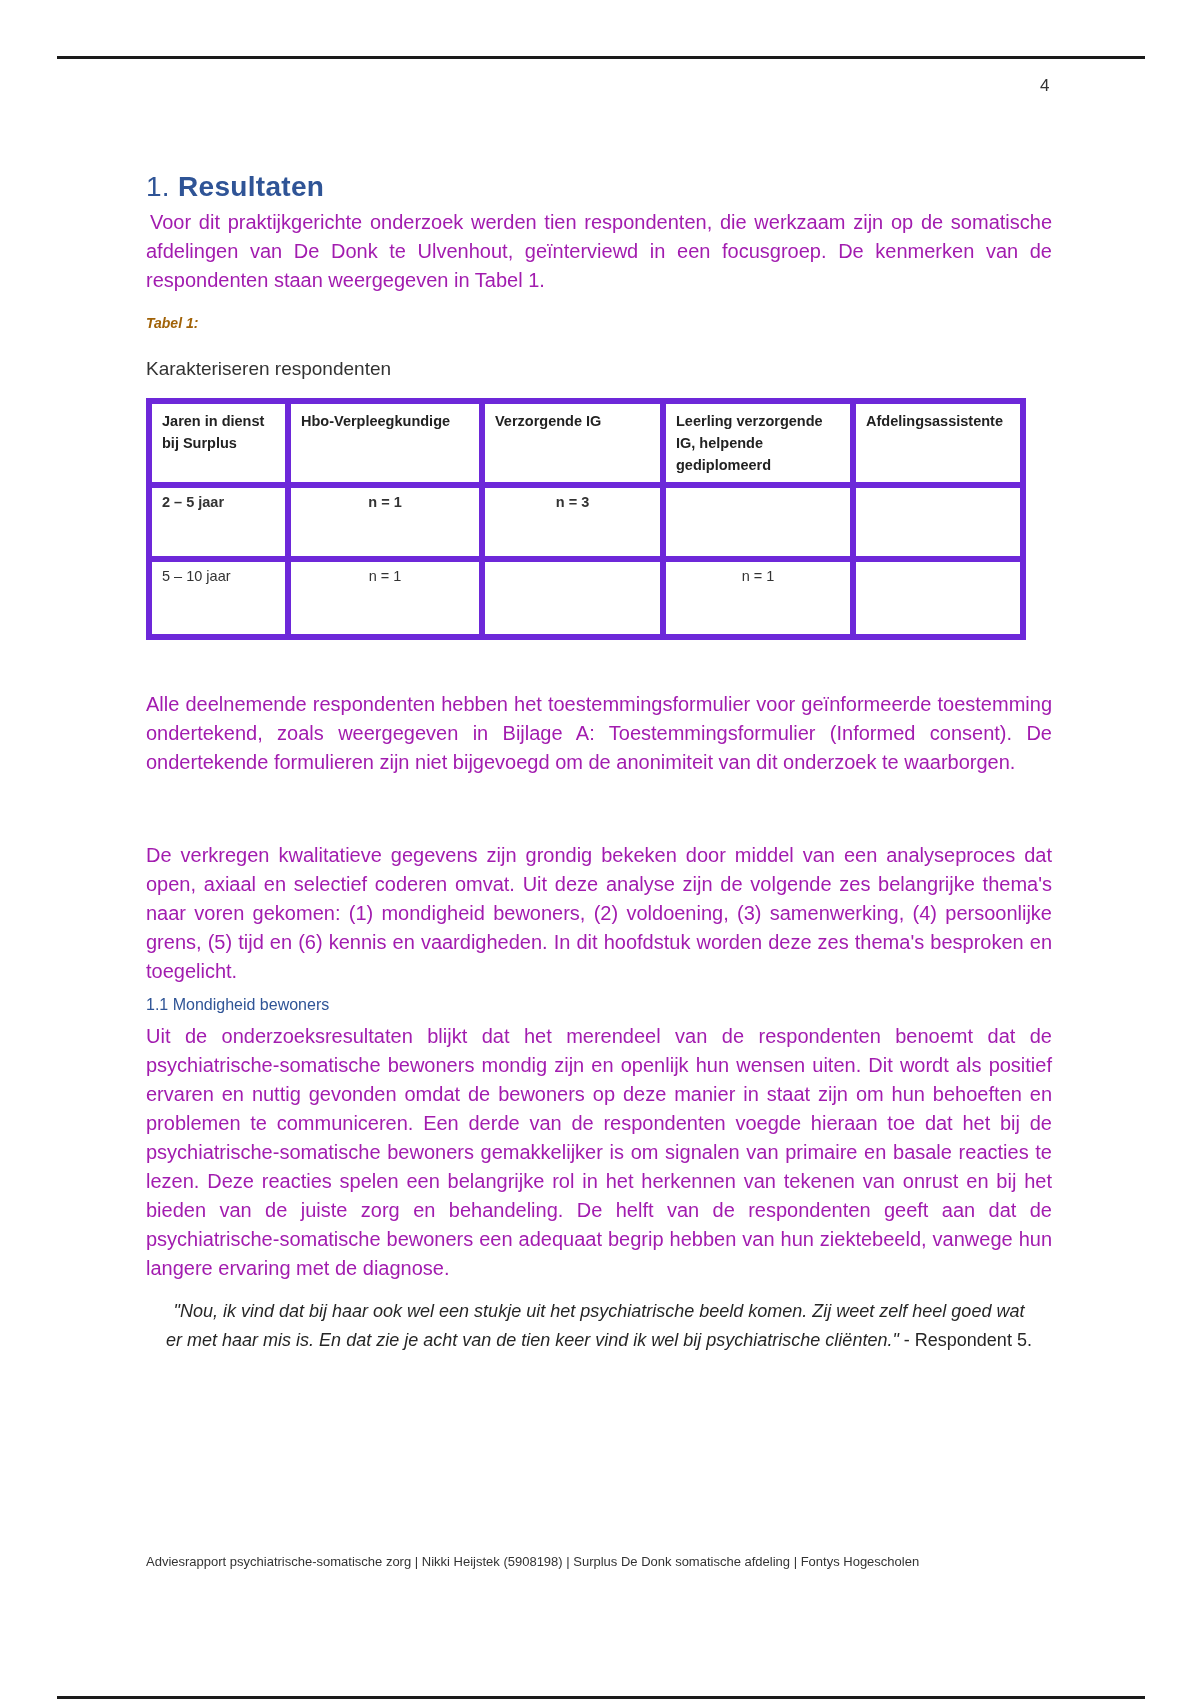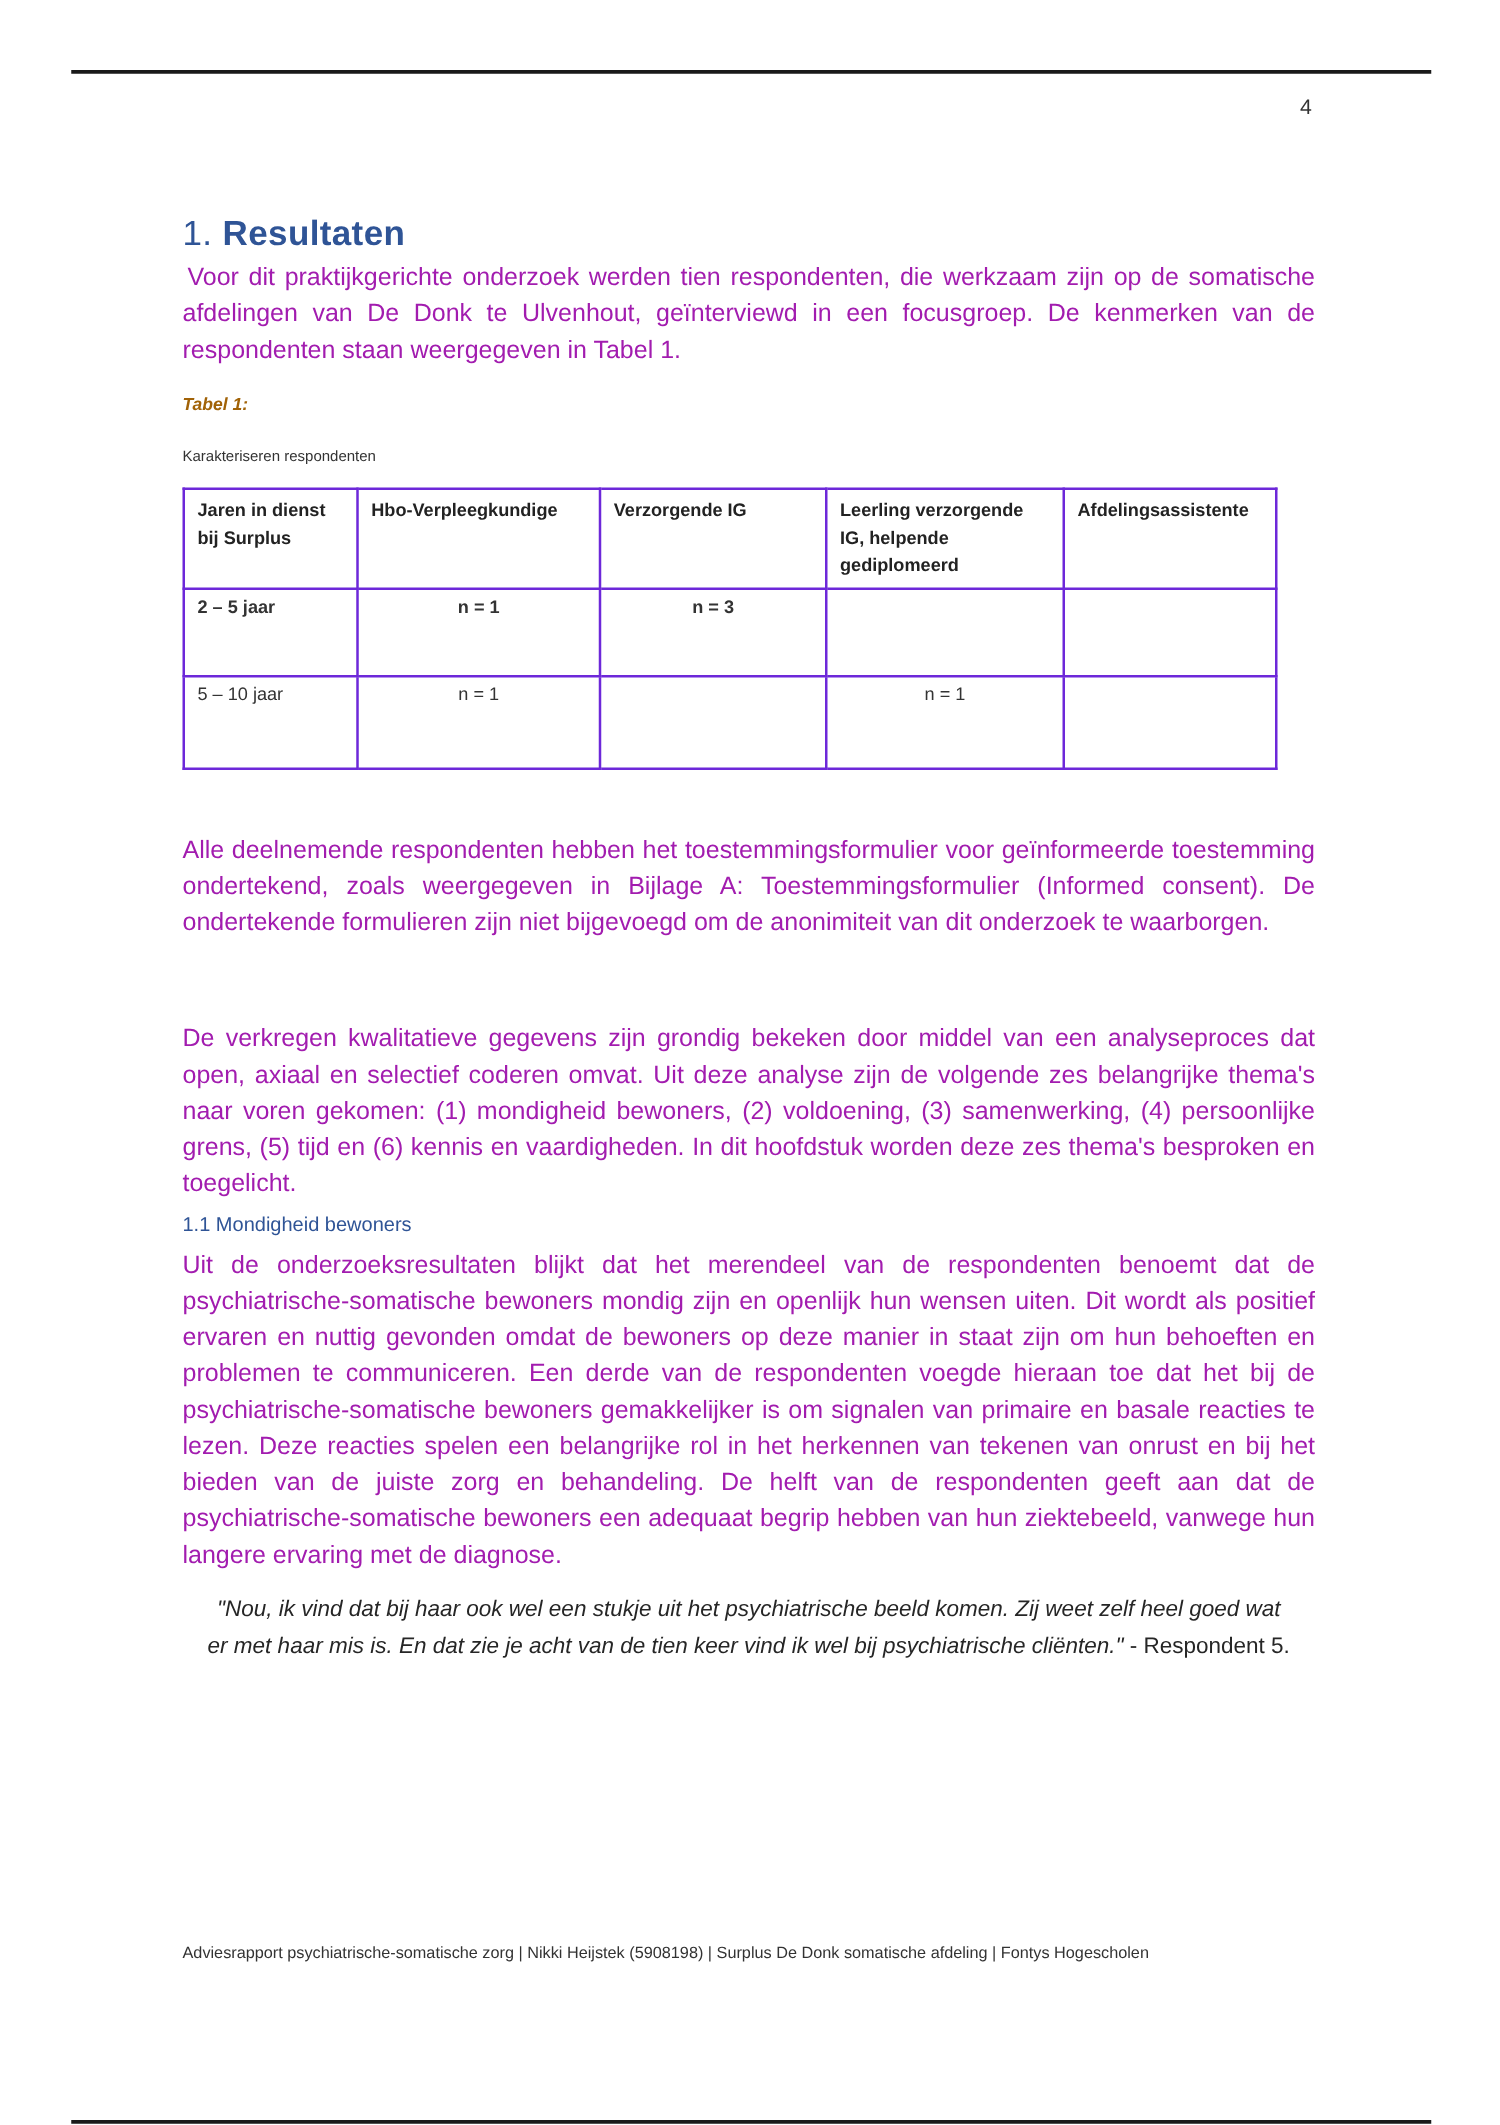--- a/index.html
+++ b/index.html
@@ -7,23 +7,23 @@
          font-family: "Liberation Sans", "DejaVu Sans", sans-serif; color: #222; }
   .rule { position: absolute; left: 57px; width: 1088px; height: 3px; background: #1a1a1a; }
   .rule.top { top: 56px; }
   .rule.bottom { top: 1696px; height: 3px; }
   .page-num { position: absolute; top: 76px; left: 1040px; font-size: 17px; color: #333; }
   .content { position: absolute; left: 146px; width: 906px; top: 168px; }
   h1 { margin: 0; font-size: 28px; color: #2f5496; font-weight: bold; letter-spacing: 0.3px; line-height: 38px; }
   h1 .num { font-weight: normal; }
   p.body { margin: 0; font-size: 20px; line-height: 29px; text-align: justify; color: #a21caf; }
   .tabel-label { font-size: 14px; font-weight: bold; margin-top: 20px; color: #a16207; font-style: italic; }
-  .tabel-caption { font-size: 12px; margin-top: 27px; color: #333; }
+  .tabel-caption { font-size: 19px; margin-top: 27px; color: #333; }
   table { border-collapse: collapse; margin-top: 18px; width: 874px; table-layout: fixed; }
-  td, th { border: 2px solid #6d28d9; vertical-align: top; font-size: 14.5px; padding: 6px 10px; color: #333; }
+  td, th { border: 6px solid #6d28d9; vertical-align: top; font-size: 14.5px; padding: 6px 10px; color: #333; }
   th { font-weight: bold; text-align: left; color: #222; height: 60px; line-height: 22px; }
   td.c { text-align: center; margin-top: 43px; }
   tr.r1 td { height: 56px; font-weight: bold; }
   tr.r2 td { height: 60px; }
   tr.r3 td { height: 18px; padding-top: 2px; padding-bottom: 6px; }
   h2 { margin: 0; font-size: 16px; font-weight: normal; color: #2f5496; line-height: 34px; }
   .quote { margin: 0; font-size: 18px; line-height: 29px; text-align: center; font-style: italic; color: #262626; padding: 0 20px; }
   .quote .src { font-style: normal; }
   .footer { position: absolute; top: 1554px; left: 146px; font-size: 13px; color: #333; }
 </style>

